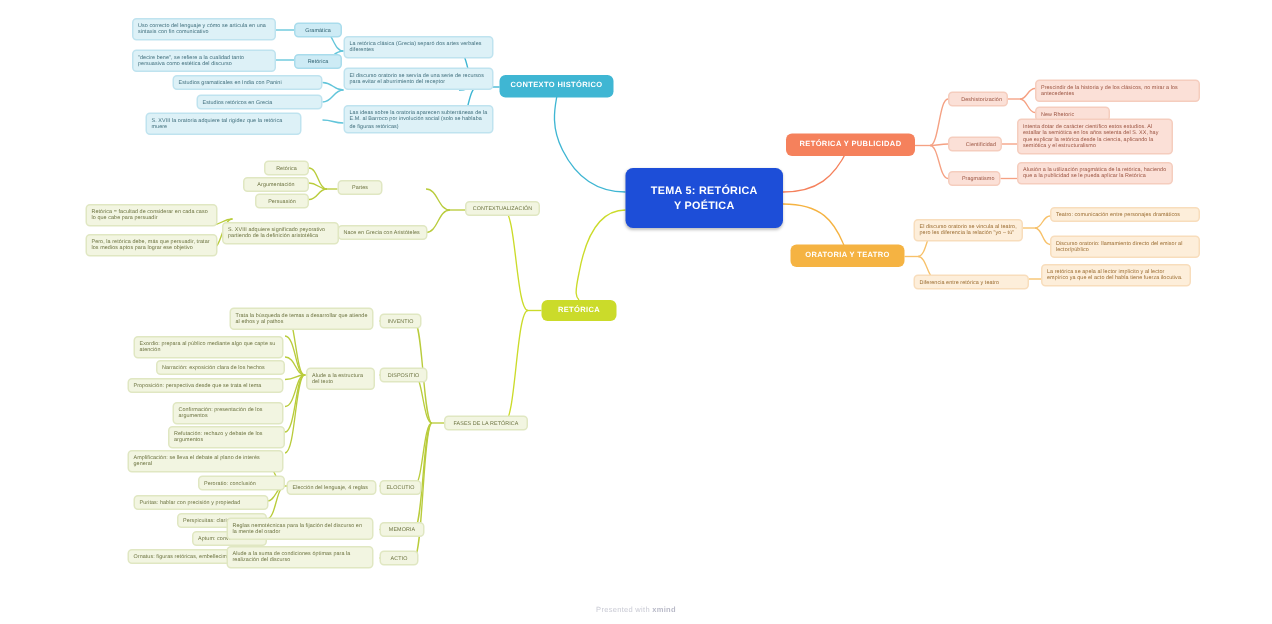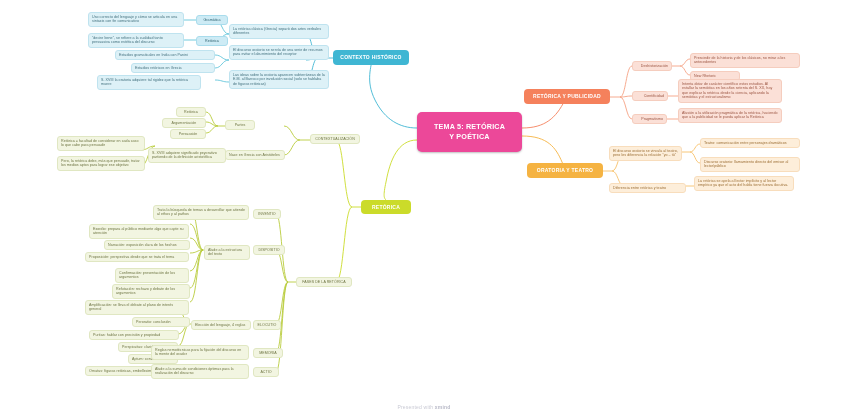--- a/index.html
+++ b/index.html
@@ -37,21 +37,21 @@
   #branch-oratoria-teatro{
     background:#f5b342;color:#ffffff;font-size:5px;padding:3px 5px;
     left:527px;top:163px;width:76px;height:15px;
   }
   #branch-retorica{
     background:#cbdb2a;color:#ffffff;font-size:5px;padding:3px 6px;
     left:361px;top:200px;width:50px;height:14px;
   }
   #central-node{
     left:417px;top:112px;width:105px;height:40px;
-    background:#ec4899;color:#ffffff;border-radius:5px;
+    background:#1d4ed8;color:#ffffff;border-radius:5px;
     display:flex;align-items:center;justify-content:center;text-align:center;
     font-size:7.2px;font-weight:bold;line-height:1.35;letter-spacing:.2px;
     box-shadow:0 1px 2px rgba(0,0,0,.25);
   }
   #central-node span{display:block;}
   .mid{font-size:3.6px;padding:2px 3px;}
   #footer{
     position:absolute;left:0;right:0;bottom:6px;text-align:center;
     font-size:5px;color:#c9cad4;letter-spacing:.2px;
   }

